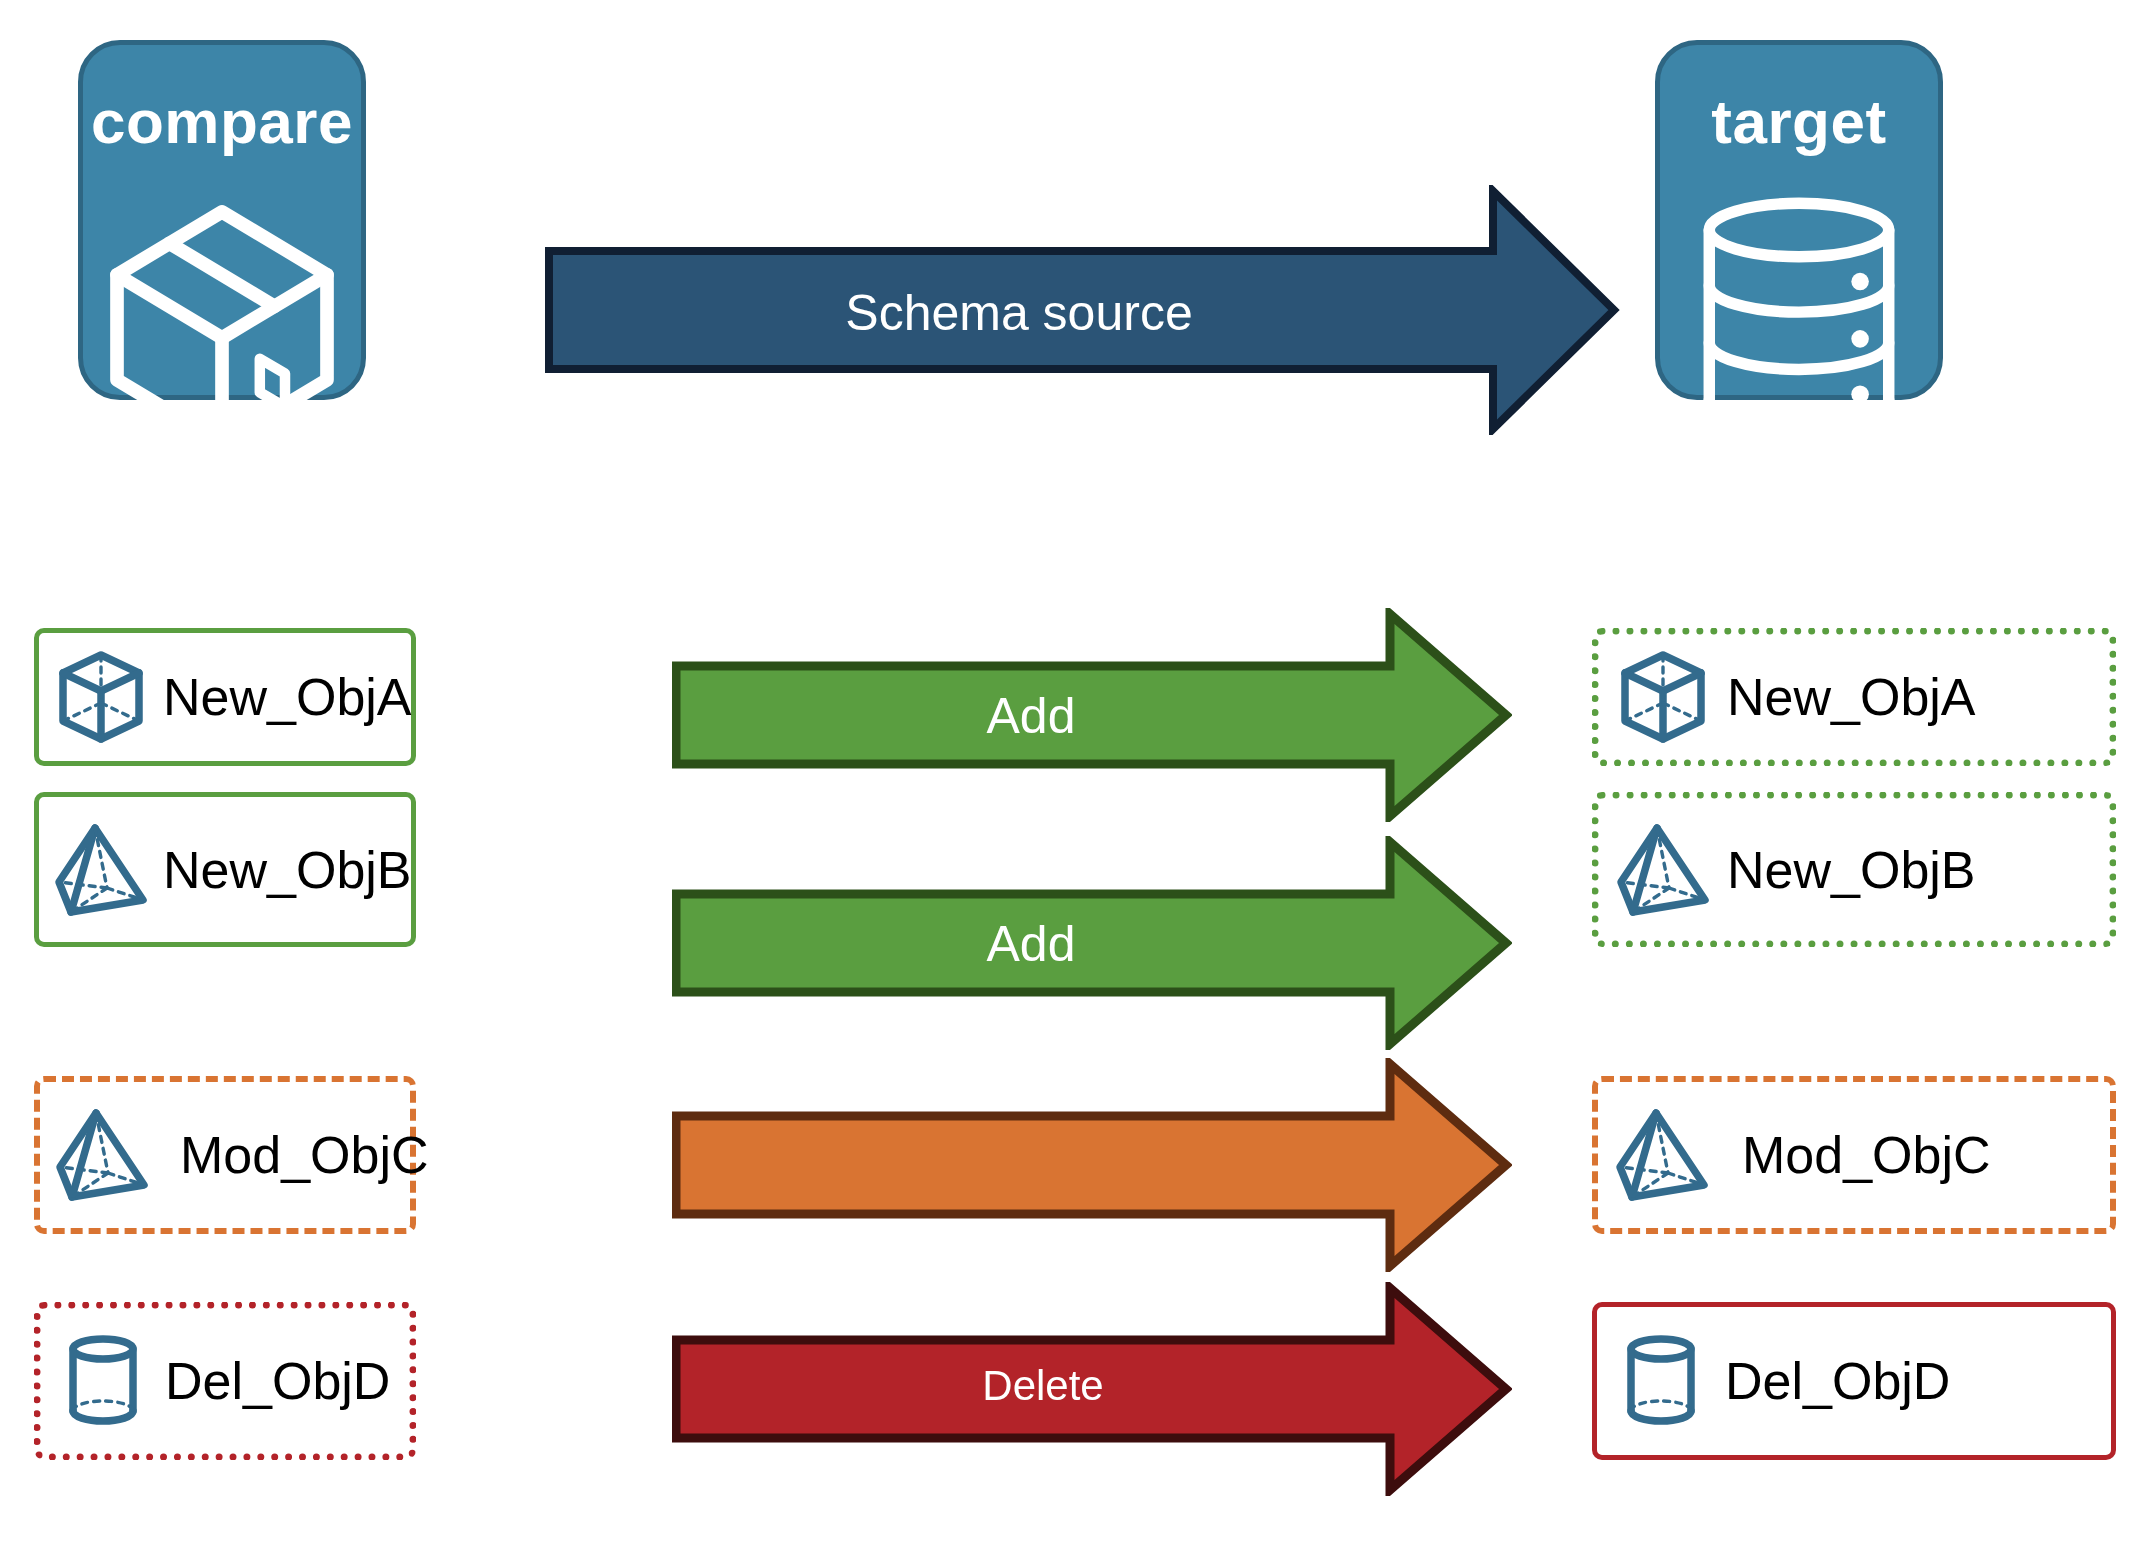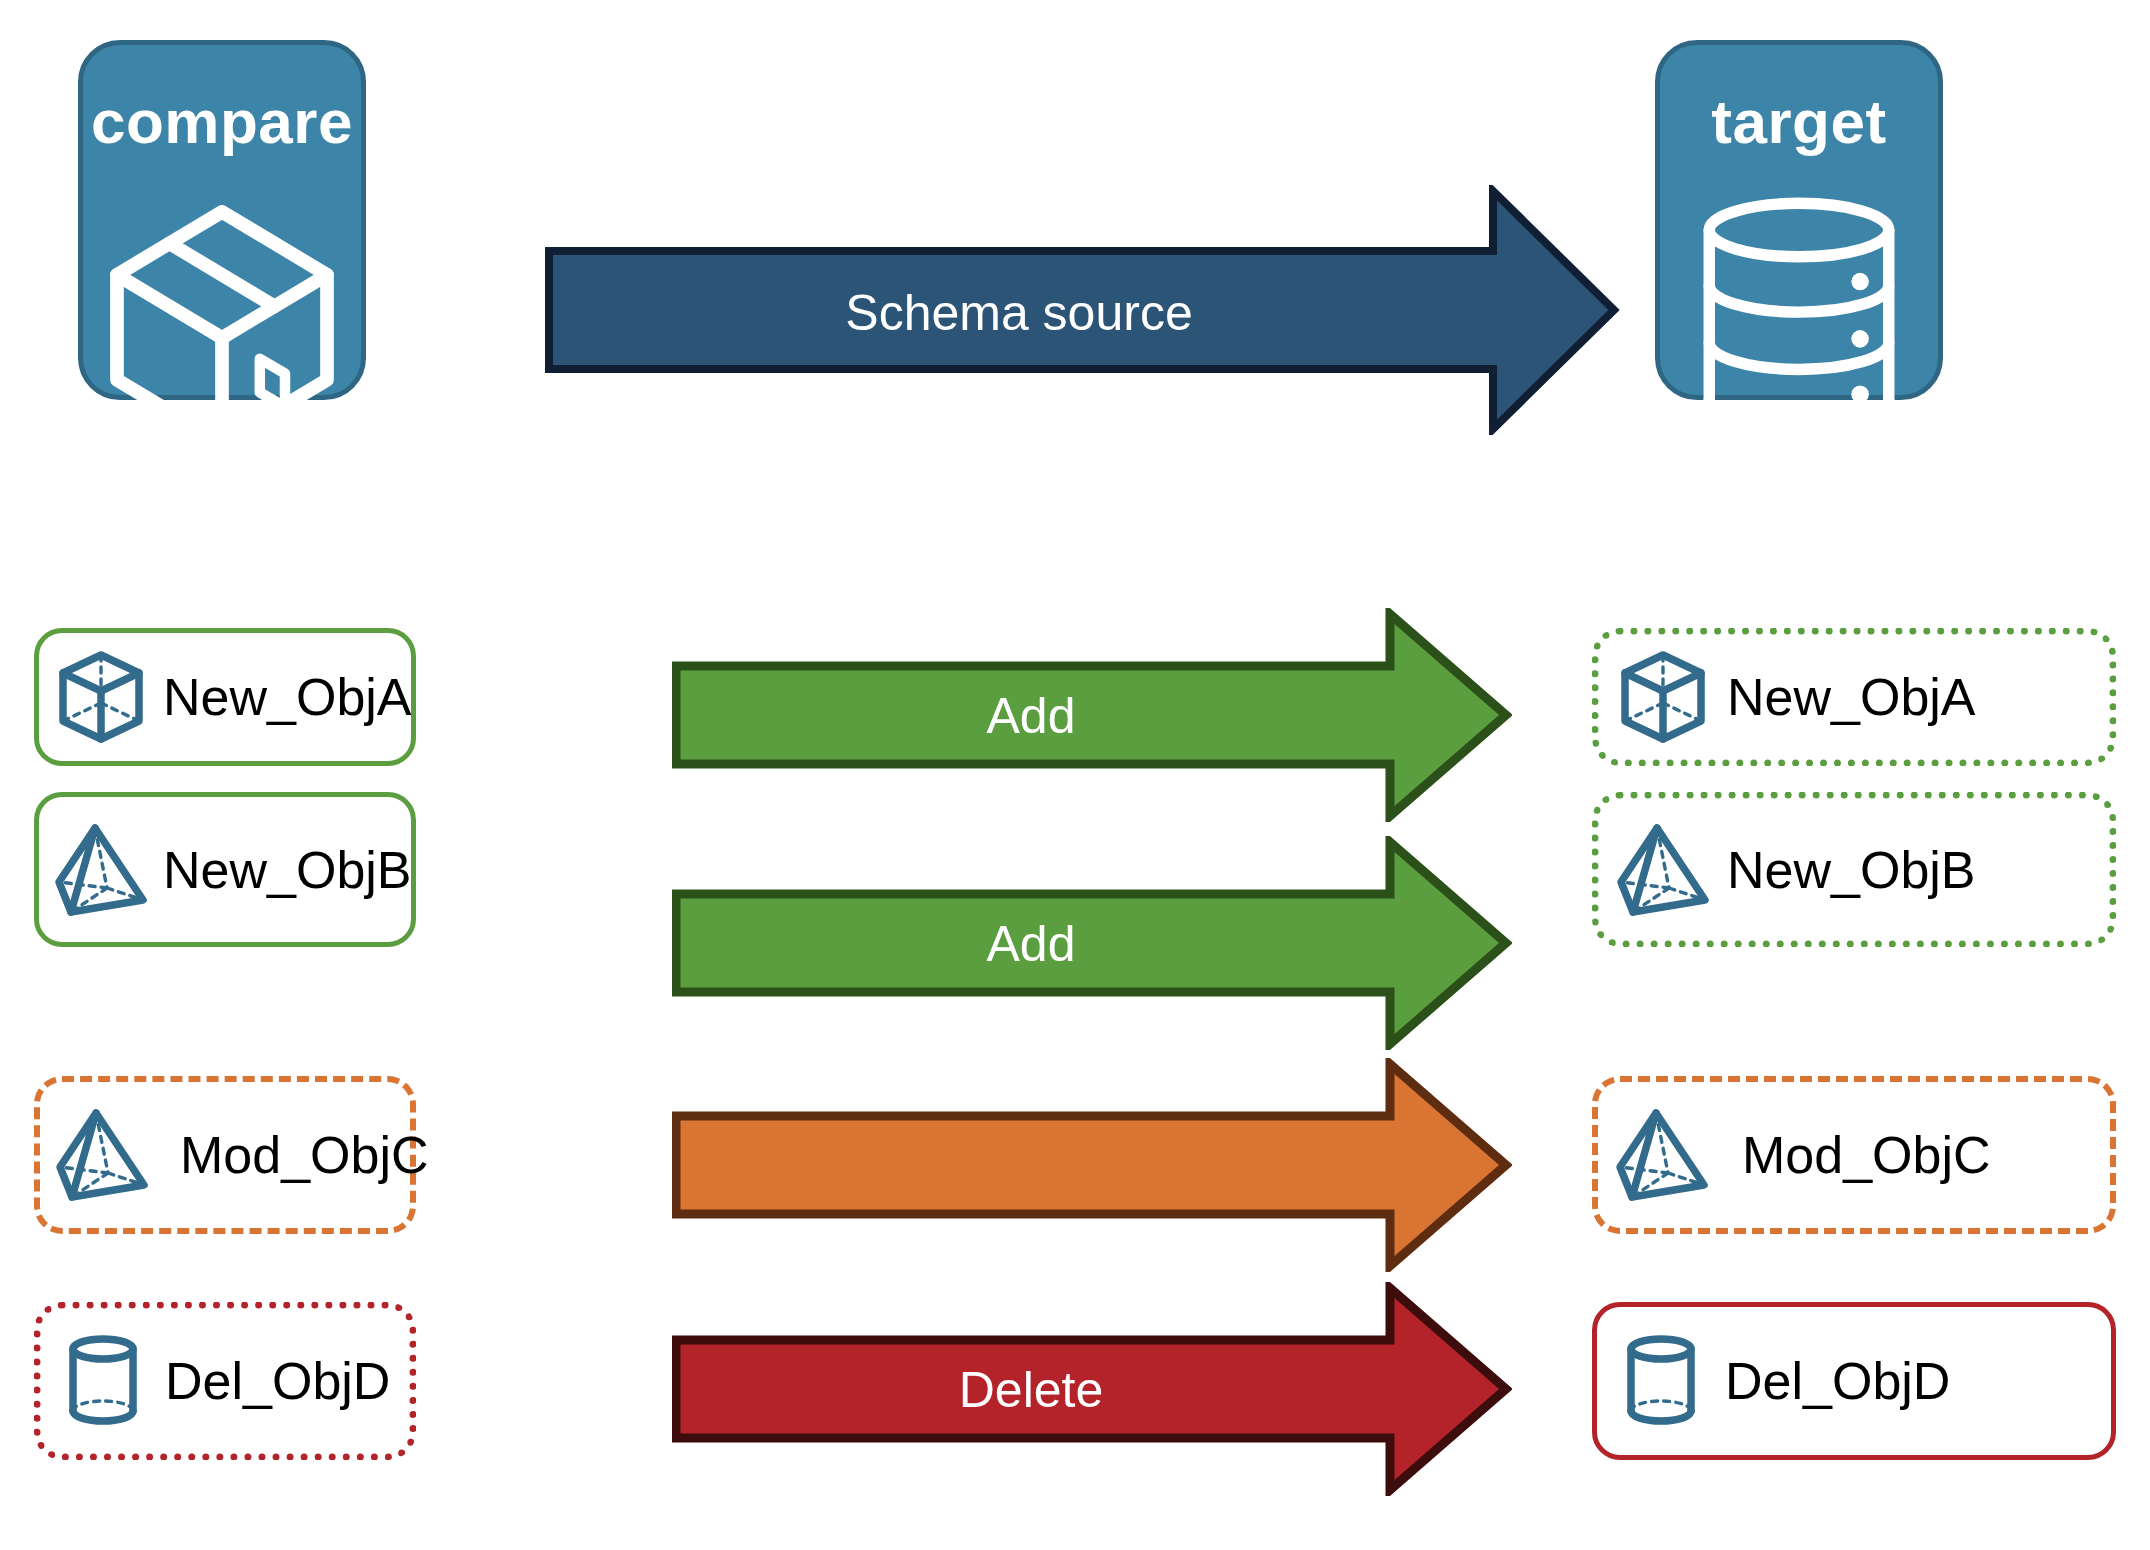--- a/index.html
+++ b/index.html
@@ -48,21 +48,21 @@
     line-height:1;
     white-space:nowrap;
     pointer-events:none;
   }
 
   
   .chip{
     position:absolute;
     box-sizing:border-box;
     background:#ffffff;
-    border-radius:28px;
+    border-radius:10px;
     display:flex;
     align-items:center;
   }
   .chip-icon{
     flex:0 0 auto;
     display:flex;
     align-items:center;
     justify-content:center;
   }
   .chip-label{
@@ -269,21 +269,21 @@
         <path d="M10 80 A30 10 0 0 1 70 80" fill="none" stroke="#336b8d" stroke-width="3.4" stroke-dasharray="6 6" stroke-linecap="round"></path>
       </svg>
     </div>
     <div class="chip-label">Del_ObjD</div>
   </div>
 
   <div class="arrow" style="left:672px;top:1282px;width:840px;height:214px;">
     <svg width="840" height="214" viewBox="0 0 840 214" preserveAspectRatio="none">
       <polygon points="4,58 718,58 718,6 834,107 718,208 718,156 4,156" fill="#b32329" stroke="#3d0d0d" stroke-width="9" stroke-linejoin="miter"></polygon>
     </svg>
-    <div class="arrow-label" style="left:0;top:83px;width:718px;font-size:50px;">Delete</div>
+    <div class="arrow-label" style="left:12px;top:83px;width:718px;font-size:42px;">Delete</div>
   </div>
 
   <div class="chip b-red-solid" style="left:1592px;top:1302px;width:524px;height:158px;">
     <div class="chip-icon" style="width:128px;height:158px;">
       <svg width="80" height="100" viewBox="0 0 80 100">
         <g fill="none" stroke="#336b8d" stroke-width="7.5" stroke-linejoin="round" stroke-linecap="round">
           <ellipse cx="40" cy="18" rx="30" ry="10"></ellipse>
           <path d="M10 18 L10 80"></path>
           <path d="M70 18 L70 80"></path>
           <path d="M10 80 A30 10 0 0 0 70 80"></path>

